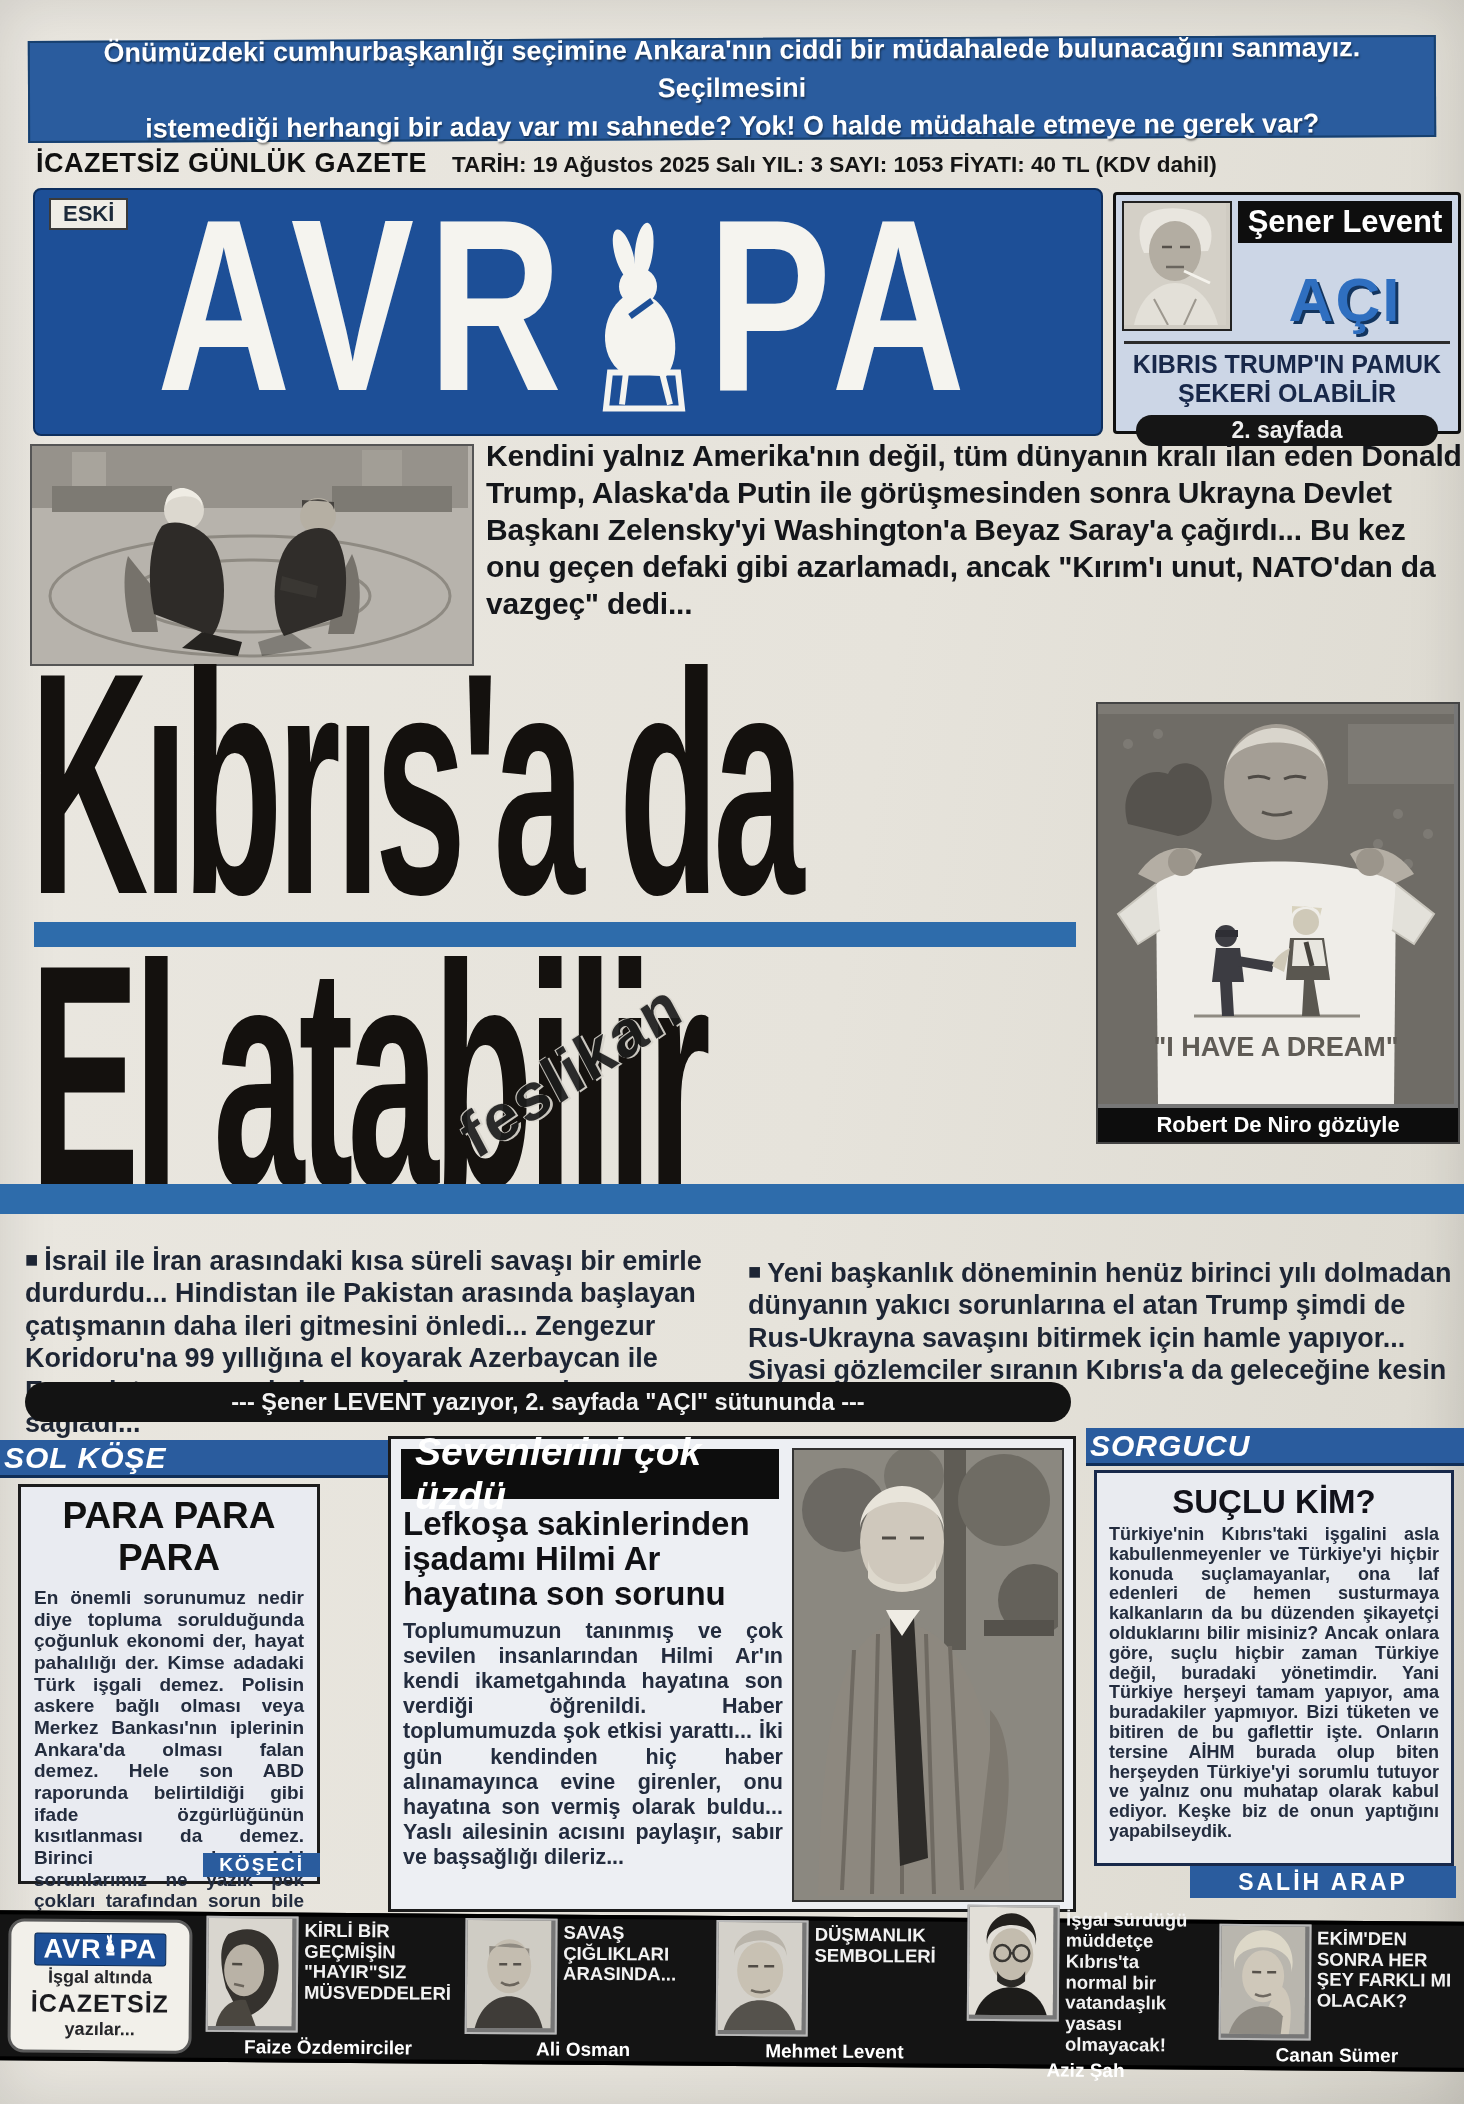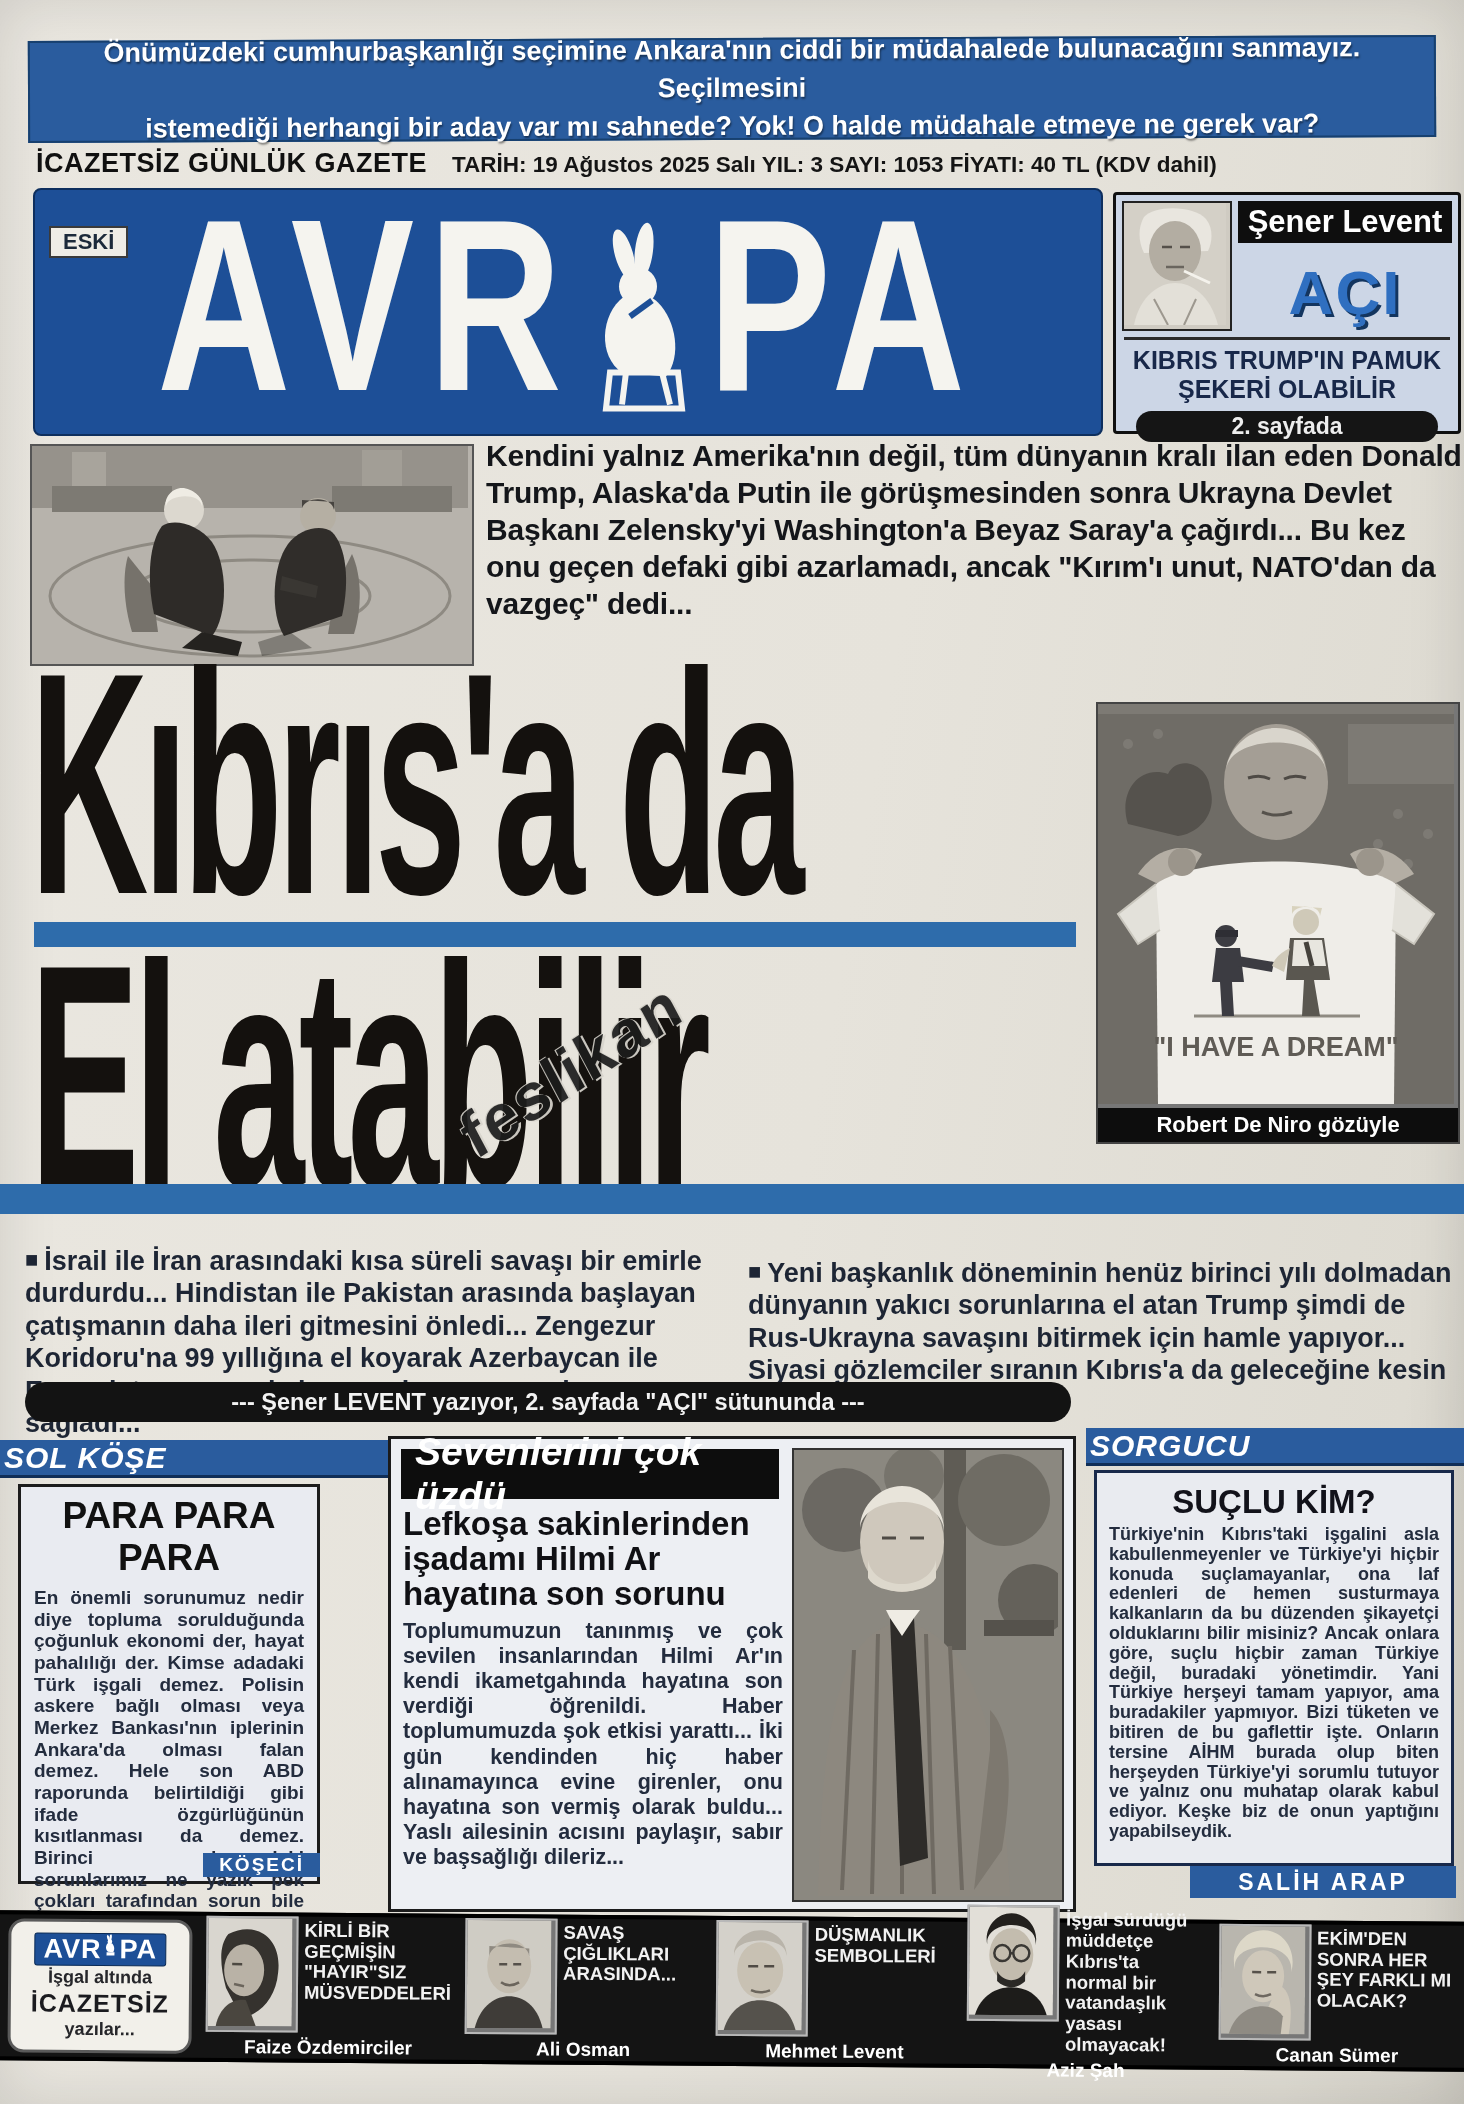--- a/index.html
+++ b/index.html
@@ -15,33 +15,33 @@
           font-size:27px;line-height:1.4;text-shadow:1px 2px 2px rgba(0,0,0,.45);}
 
   
   .hdr-label{position:absolute;left:36px;top:148px;font-size:27px;font-weight:bold;letter-spacing:.5px;color:#101010;}
   .hdr-meta{position:absolute;left:452px;top:152px;font-size:22.5px;font-weight:bold;color:#141414;}
 
   
   .masthead{position:absolute;left:33px;top:188px;width:1066px;height:244px;background:#1d4f97;
             border:2px solid #0e2f5e;border-radius:8px;display:flex;align-items:center;justify-content:center;}
   .eski{position:absolute;left:14px;top:8px;background:#efede6;color:#1c2a3a;border:2px solid #3a3a3a;
-        font-size:22px;font-weight:bold;padding:1px 12px;margin-top:28px;}
+        font-size:22px;font-weight:bold;padding:1px 12px;}
   .mast-txt{font-size:185px;font-weight:bold;color:#f5f4ef;letter-spacing:14px;
             transform:scaleY(1.32);transform-origin:center 60%;line-height:1;}
   .mast-rabbit{margin:0 6px;transform:translateY(14px);}
 
   
   .aci{position:absolute;left:1113px;top:192px;width:348px;height:242px;background:#ccd6e6;
        border:3px solid #101010;border-radius:4px;padding:6px;box-sizing:border-box;}
   .aci-top{display:flex;gap:6px;}
   .aci-photo{width:106px;height:126px;border:2px solid #222;background:#cfcbc2;flex:0 0 auto;}
   .aci-right{flex:1;display:flex;flex-direction:column;}
   .aci-name{background:#0e0e0e;color:#fff;font-weight:bold;font-size:31px;text-align:center;padding:3px 0;}
-  .aci-col{font-size:62px;font-weight:bold;color:#2f6fc0;text-align:center;margin-top:14px;
+  .aci-col{font-size:62px;font-weight:bold;color:#2f6fc0;text-align:center;margin-top:21px;
            text-shadow:3px 3px 0 #13355f;letter-spacing:2px;}
   .aci-rule{border-top:3px solid #2b2b2b;margin:6px 2px;}
   .aci-head{color:#18284a;font-weight:bold;font-size:25px;text-align:center;line-height:1.15;}
   .aci-pill{background:#151515;color:#eee;font-weight:bold;font-size:23px;text-align:center;
             border-radius:18px;margin:7px 14px 0;padding:2px 0;}
 
   
   .story-photo{position:absolute;left:30px;top:444px;width:440px;height:218px;border:2px solid #555;background:#b7b3ac;}
   .lead{position:absolute;left:486px;top:438px;width:976px;font-size:30px;font-weight:bold;
         line-height:1.23;color:#14161a;letter-spacing:-.2px;}

